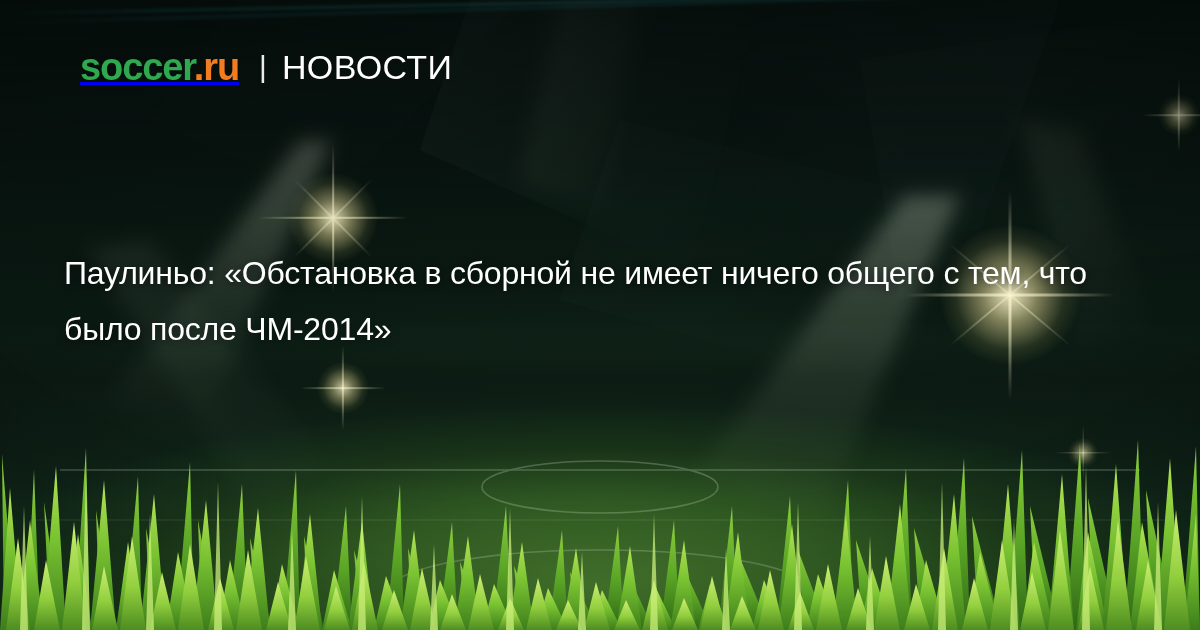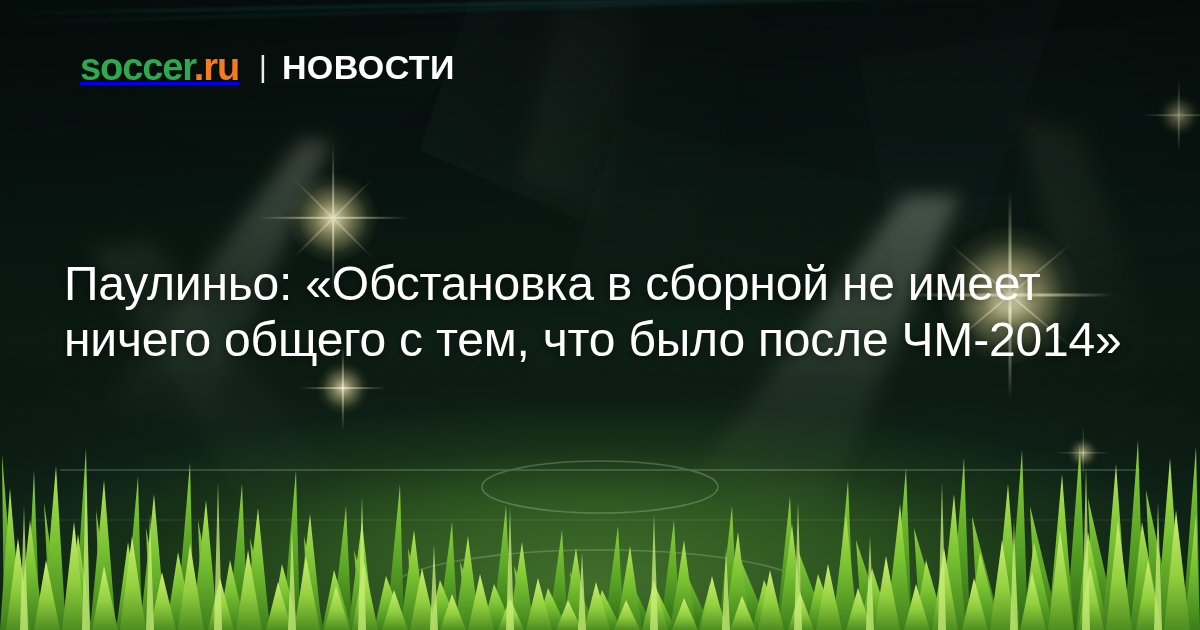--- a/index.html
+++ b/index.html
@@ -124,34 +124,34 @@
     color: #ffffff;
     font-size: 30px;
     font-weight: normal;
     line-height: 1;
     margin: 0 15px 0 20px;
     opacity: .92;
   }
   .section {
     color: #ffffff;
     font-size: 34px;
-    font-weight: bold;
+    font-weight: normal;
     letter-spacing: .4px;
     line-height: 1;
     white-space: nowrap;
   }
 
   
   .headline {
     position: absolute;
     left: 64px;
     top: 224px;
     width: 1085px;
     color: #ffffff;
-    font-size: 48px;
+    font-size: 32px;
     font-weight: normal;
     line-height: 56px;
     letter-spacing: -0.2px;
     text-shadow: 0 2px 10px rgba(0,0,0,.55);
     z-index: 8;
   }
 </style>
 </head>
 <body>
 

